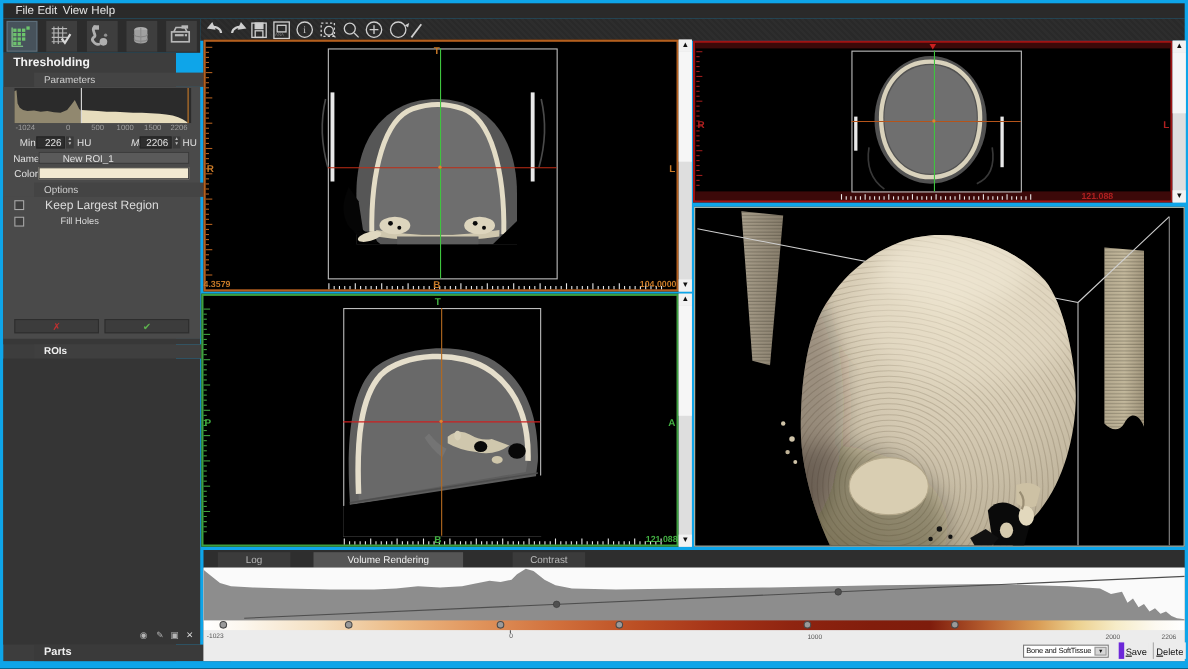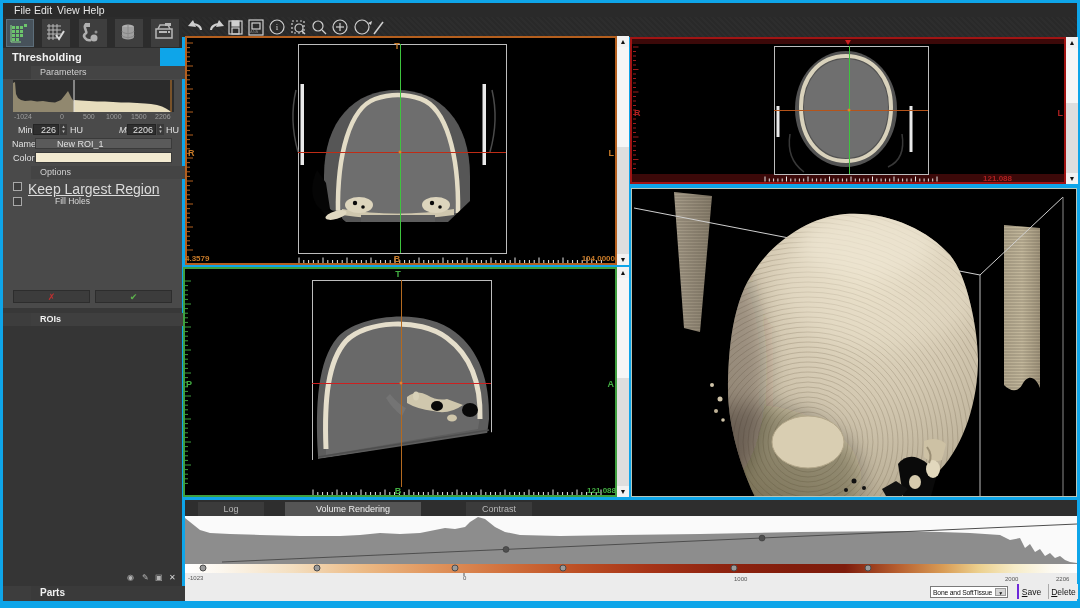--- a/index.html
+++ b/index.html
@@ -185,21 +185,21 @@
       <span style="position:absolute;left:9px;top:1px;">Name</span>
       <span style="position:absolute;left:32px;top:0;width:137px;height:11px;background:#5a5a5a;border:1px solid #3a3a3a;padding-left:21px;">New ROI_1</span>
     </div>
     <div style="position:absolute;left:0;top:104px;width:179px;height:12px;font-size:9px;color:#e0e0e0;">
       <span style="position:absolute;left:10px;top:1px;">Color</span>
       <span style="position:absolute;left:32px;top:0;width:137px;height:11px;background:#f3ead1;border:1px solid #3a3a3a;"></span>
     </div>
     <div class="sechead" style="top:118px;">Options<span class="chev">⌃</span></div>
     <div style="position:absolute;left:0;top:131px;width:179px;height:129px;background:#4a4a4a;"></div>
     <div style="position:absolute;left:10px;top:134px;width:9px;height:9px;border:1px solid #a8a8a8;background:#3e3e3e;"></div>
-    <div style="position:absolute;left:25px;top:133px;font-size:14px;color:#dcdcdc;text-decoration:underline;">Keep Largest Region</div>
+    <div style="position:absolute;left:38px;top:133px;font-size:11px;color:#dcdcdc;">Keep Largest Region</div>
     <div style="position:absolute;left:10px;top:149px;width:9px;height:9px;border:1px solid #a8a8a8;background:#3e3e3e;"></div>
     <div style="position:absolute;left:26px;top:148px;font-size:8.5px;color:#dcdcdc;margin-left:26px;">Fill Holes</div>
     <div style="position:absolute;left:10px;top:242px;width:77px;height:13px;background:#3c3c3c;border:1px solid #2d2d2d;color:#c03030;font-size:9px;text-align:center;line-height:12px;">✗</div>
     <div style="position:absolute;left:92px;top:242px;width:77px;height:13px;background:#3c3c3c;border:1px solid #2d2d2d;color:#5db14d;font-size:9px;text-align:center;line-height:12px;">✔</div>
     <div style="position:absolute;left:0;top:260px;width:179px;height:5px;background:#383838;"></div>
     <div class="sechead" style="top:265px;background:#3f3f3f;"><b style="color:#f0f0f0;">ROIs</b><span class="chev">⌃</span></div>
     <div style="position:absolute;left:0;top:278px;width:179px;height:244px;background:#353535;"></div>
     <div style="position:absolute;left:0;top:522px;width:179px;height:16px;background:#353535;color:#b5b5b5;font-size:8px;">
       <span style="position:absolute;left:124px;top:3px;">◉</span>
       <span style="position:absolute;left:139px;top:3px;">✎</span>
@@ -792,16 +792,16 @@
         <text x="3" y="64">-1023</text>
         <text x="278" y="64">0</text>
         <line x1="279" y1="57" x2="279" y2="60" stroke="#555" stroke-width="1"></line>
         <text x="549" y="65">1000</text>
         <text x="820" y="65">2000</text>
         <text x="871" y="65">2206</text>
       </g>
     </svg>
     </div>
     <div style="position:absolute;left:745px;top:86px;width:78px;height:12px;background:#fff;border:1px solid #7a7a7a;font-size:6.8px;color:#111;padding:1.5px 0 0 2px;letter-spacing:-0.2px;">Bone and SoftTissue<span style="position:absolute;right:1px;top:1px;width:11px;height:8px;background:#d6d6d6;border:1px solid #999;font-size:5px;text-align:center;line-height:8px;">▼</span></div>
-    <div style="position:absolute;left:832px;top:84px;width:27px;height:15px;background:#ececec;border-left:2px solid #6d28d9;font-size:8.5px;color:#111;text-align:center;padding-top:3px;"><u>S</u>ave</div>
+    <div style="position:absolute;left:832px;top:84px;width:27px;height:15px;background:#ececec;border-left:5px solid #6d28d9;font-size:8.5px;color:#111;text-align:center;padding-top:3px;"><u>S</u>ave</div>
     <div style="position:absolute;left:863px;top:84px;width:30px;height:15px;background:#ececec;border-left:1px solid #aaa;font-size:8.5px;color:#111;text-align:center;padding-top:3px;"><u>D</u>elete</div>
   </div>
 </div>
 
 </body></html>

